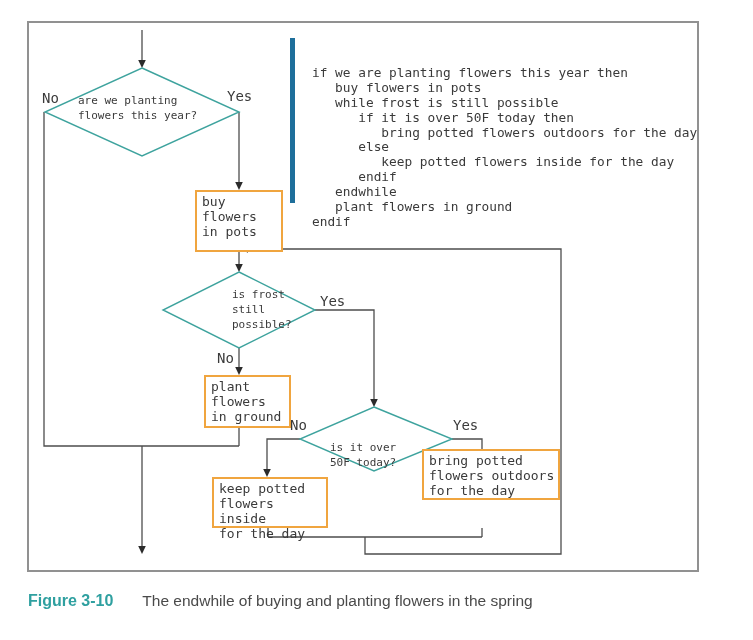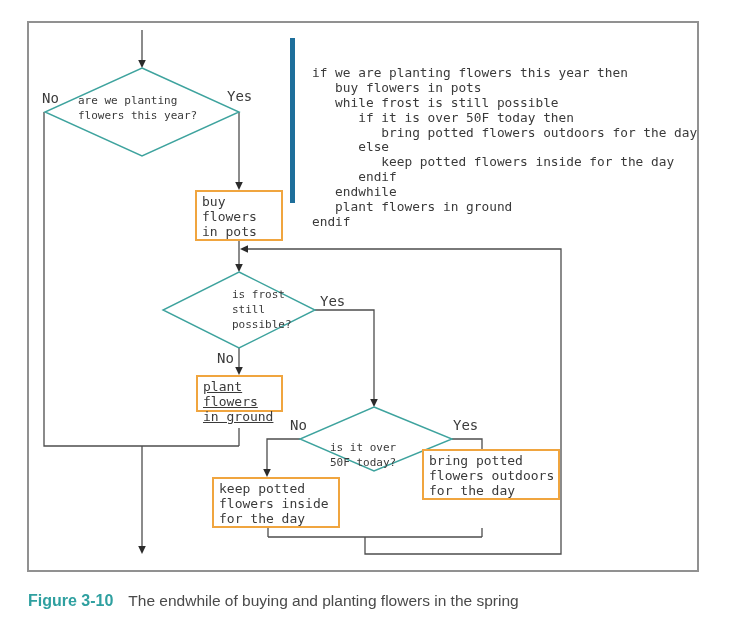--- a/index.html
+++ b/index.html
@@ -33,21 +33,21 @@
     box-sizing:border-box;font-size:13px;line-height:15px;white-space:pre-line;
     padding:2px 2px 0 5px;
   }
   .code-bar{position:absolute;left:290px;top:38px;width:5px;height:165px;background:var(--code-bar);}
   .code-block{position:absolute;left:312px;top:43px;margin-top:23px;}
   .code-line{white-space:pre;font-size:12.8px;line-height:14.9px;height:14.9px;}
   .caption{
     position:absolute;left:28px;top:592px;width:700px;
     font-family:"Liberation Sans","DejaVu Sans",sans-serif;
   }
-  .caption .cap-label{font-weight:bold;font-size:16px;color:var(--caption-accent);margin-right:15px;}
+  .caption .cap-label{font-weight:bold;font-size:16px;color:var(--caption-accent);margin-right:29px;}
   .caption .cap-text{font-size:15.5px;color:var(--caption-text);}
 </style>
 </head>
 <body>
 
 <div class="stage">
 
   <div class="frame"></div>
 
   <svg class="layer" viewBox="0 0 753 640" aria-hidden="true">
@@ -108,39 +108,39 @@
     <polygon class="diamond" points="142,68 239,112 142,156 45,112"></polygon>
     <polygon class="diamond" points="239,272 315,310 239,348 163,310"></polygon>
     <polygon class="diamond" points="374,407 452,439 374,471 300,439"></polygon>
   </svg>
 
   <div class="flabel" style="left:42px;top:91px;">No</div>
   <div class="flabel" style="left:227px;top:89px;">Yes</div>
   <div class="mono" style="left:78px;top:93px;">are we planting
 flowers this year?</div>
 
-  <div class="pbox" style="left:195px;top:190px;width:88px;height:51px;">buy flowers
+  <div class="pbox" style="left:195px;top:190px;width:88px;height:62px;">buy flowers
 in pots</div>
 
   <div class="mono" style="left:209px;top:287px;margin-left:23px;">is frost
 still
 possible?</div>
   <div class="flabel" style="left:320px;top:294px;">Yes</div>
   <div class="flabel" style="left:217px;top:351px;">No</div>
 
-  <div class="pbox" style="left:196px;top:375px;width:87px;height:37px;text-decoration:underline;">plant
+  <div class="pbox" style="left:204px;top:375px;width:87px;height:53px;">plant
 flowers
 in ground</div>
 
   <div class="mono" style="left:330px;top:440px;">is it over
 50F today?</div>
   <div class="flabel" style="left:290px;top:418px;">No</div>
   <div class="flabel" style="left:453px;top:418px;">Yes</div>
 
-  <div class="pbox" style="left:212px;top:477px;width:128px;height:51px;">keep potted
+  <div class="pbox" style="left:212px;top:477px;width:116px;height:51px;">keep potted
 flowers inside
 for the day</div>
   <div class="pbox" style="left:422px;top:449px;width:138px;height:51px;">bring potted
 flowers outdoors
 for the day</div>
 
   <div class="code-bar"></div>
   <div class="code-block">
     <div class="code-line">if we are planting flowers this year then</div>
     <div class="code-line">   buy flowers in pots</div>

